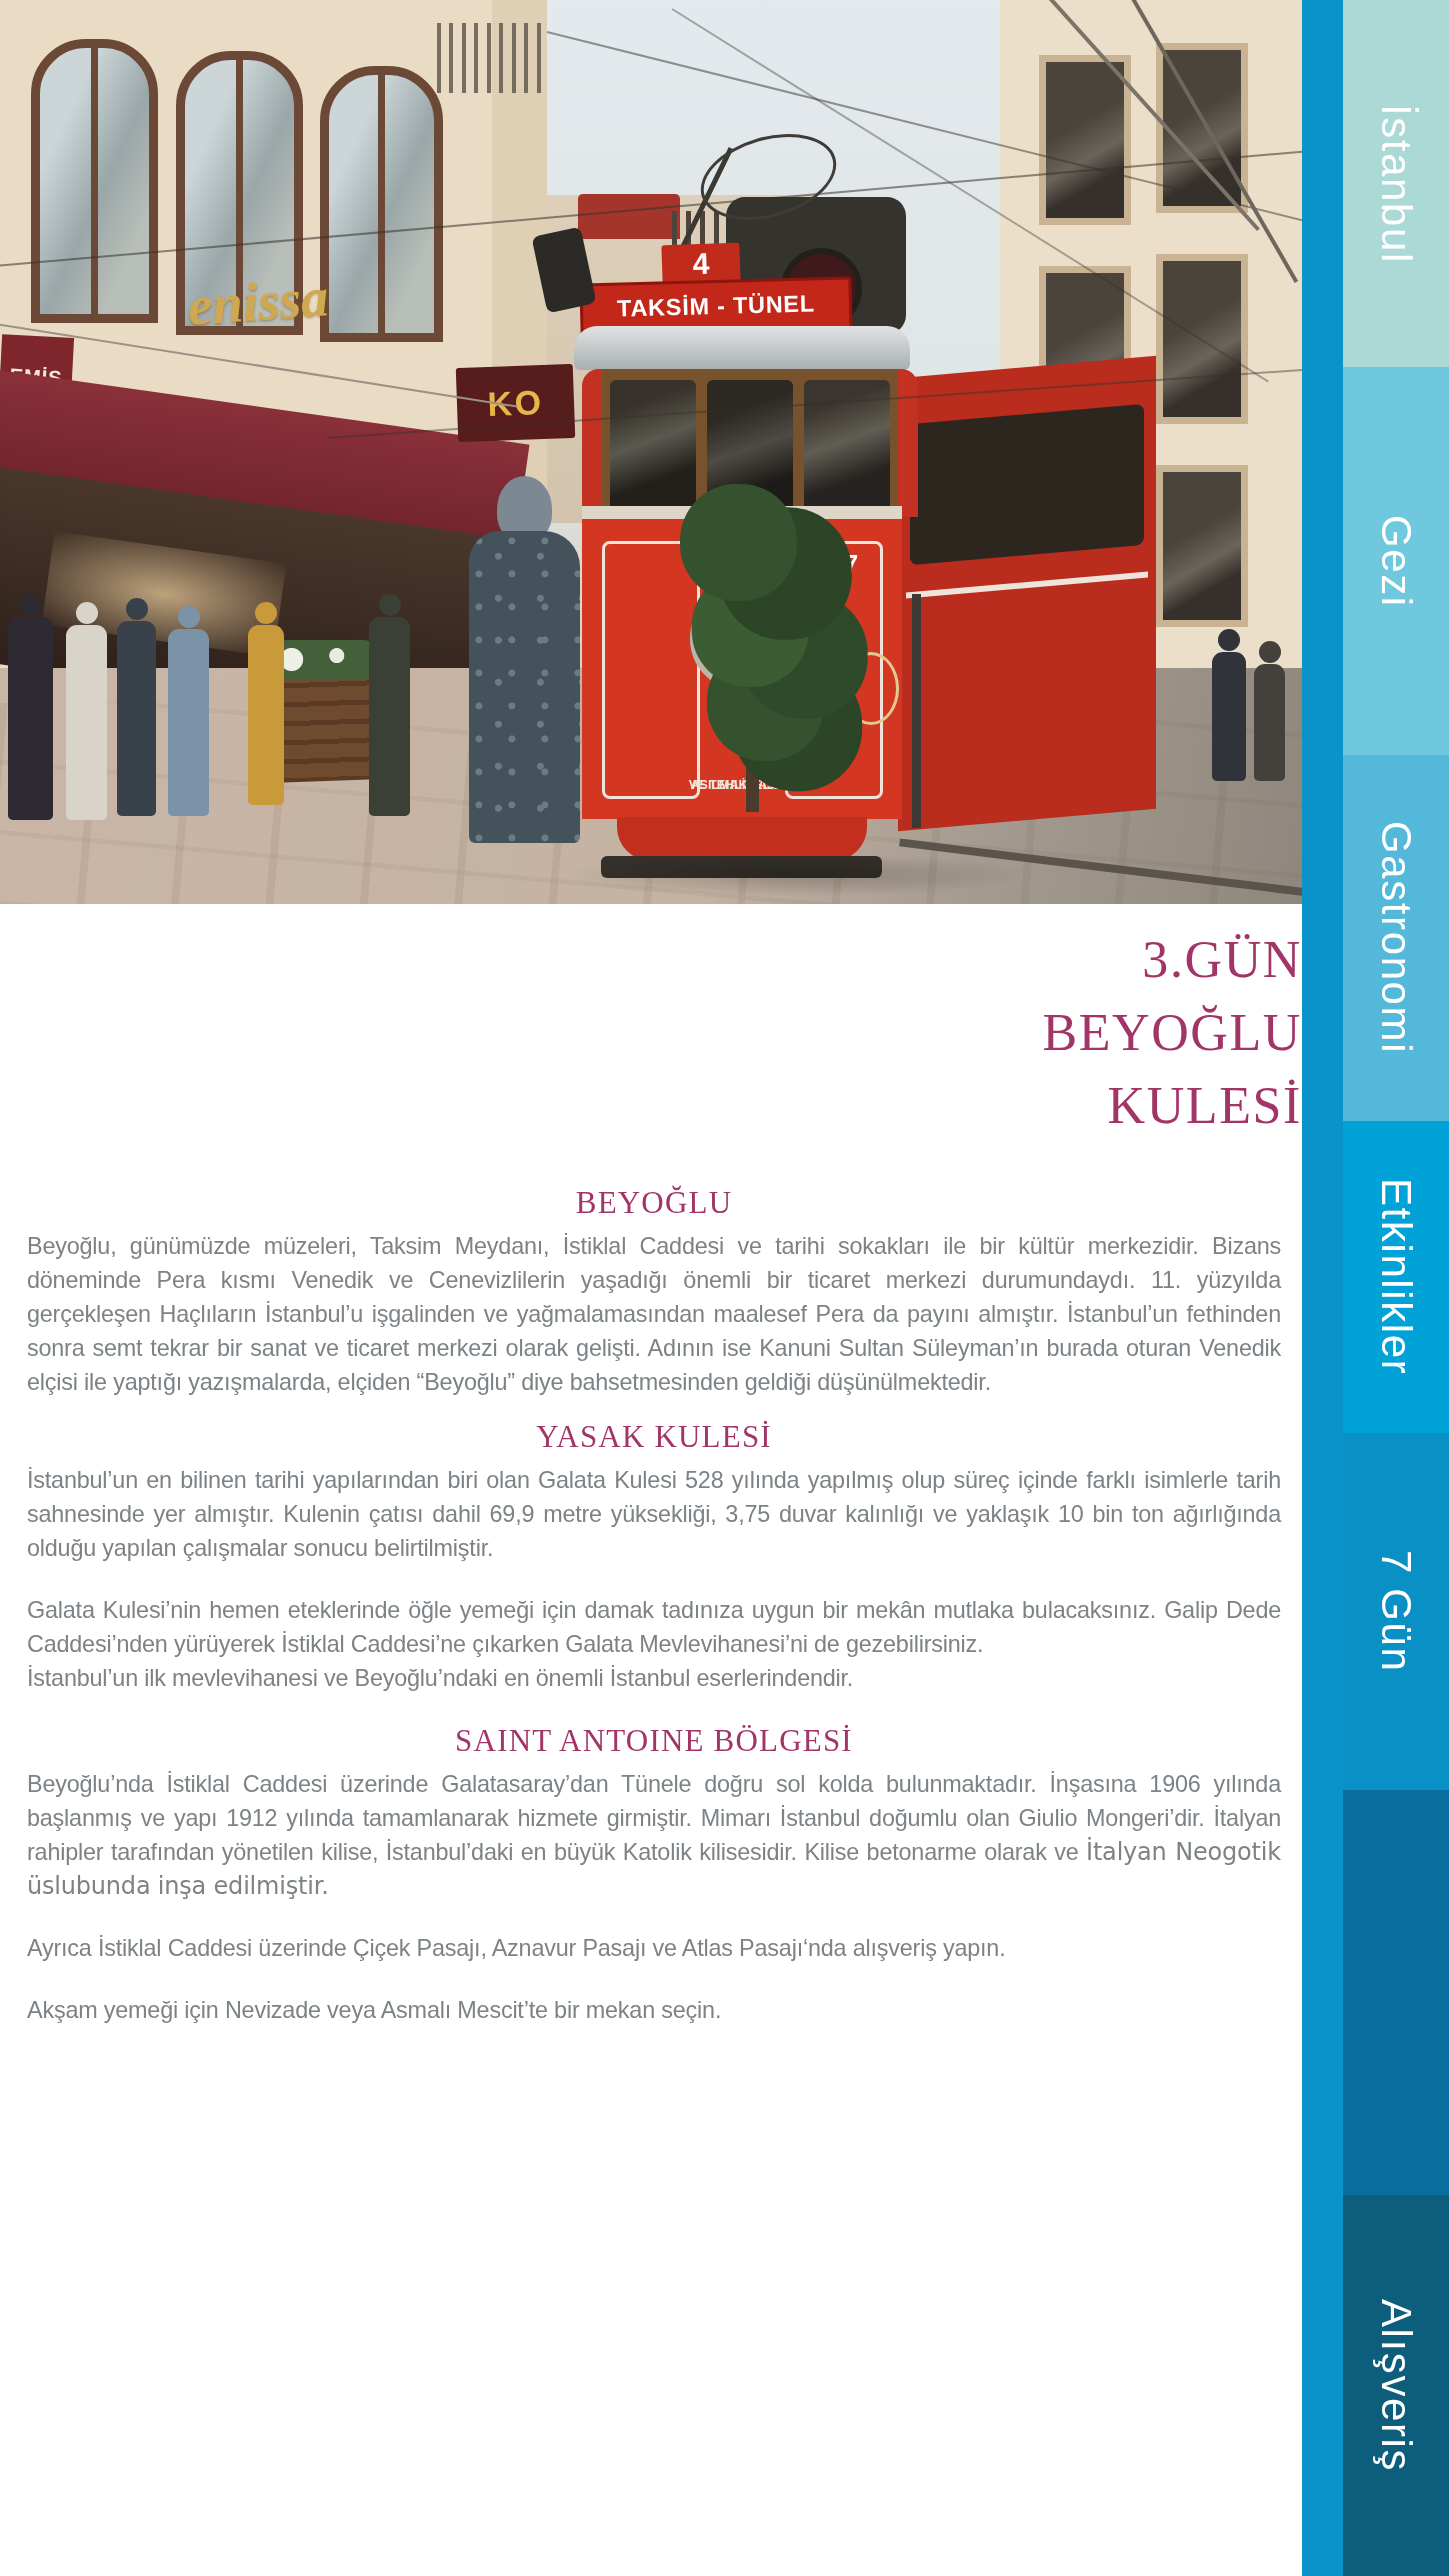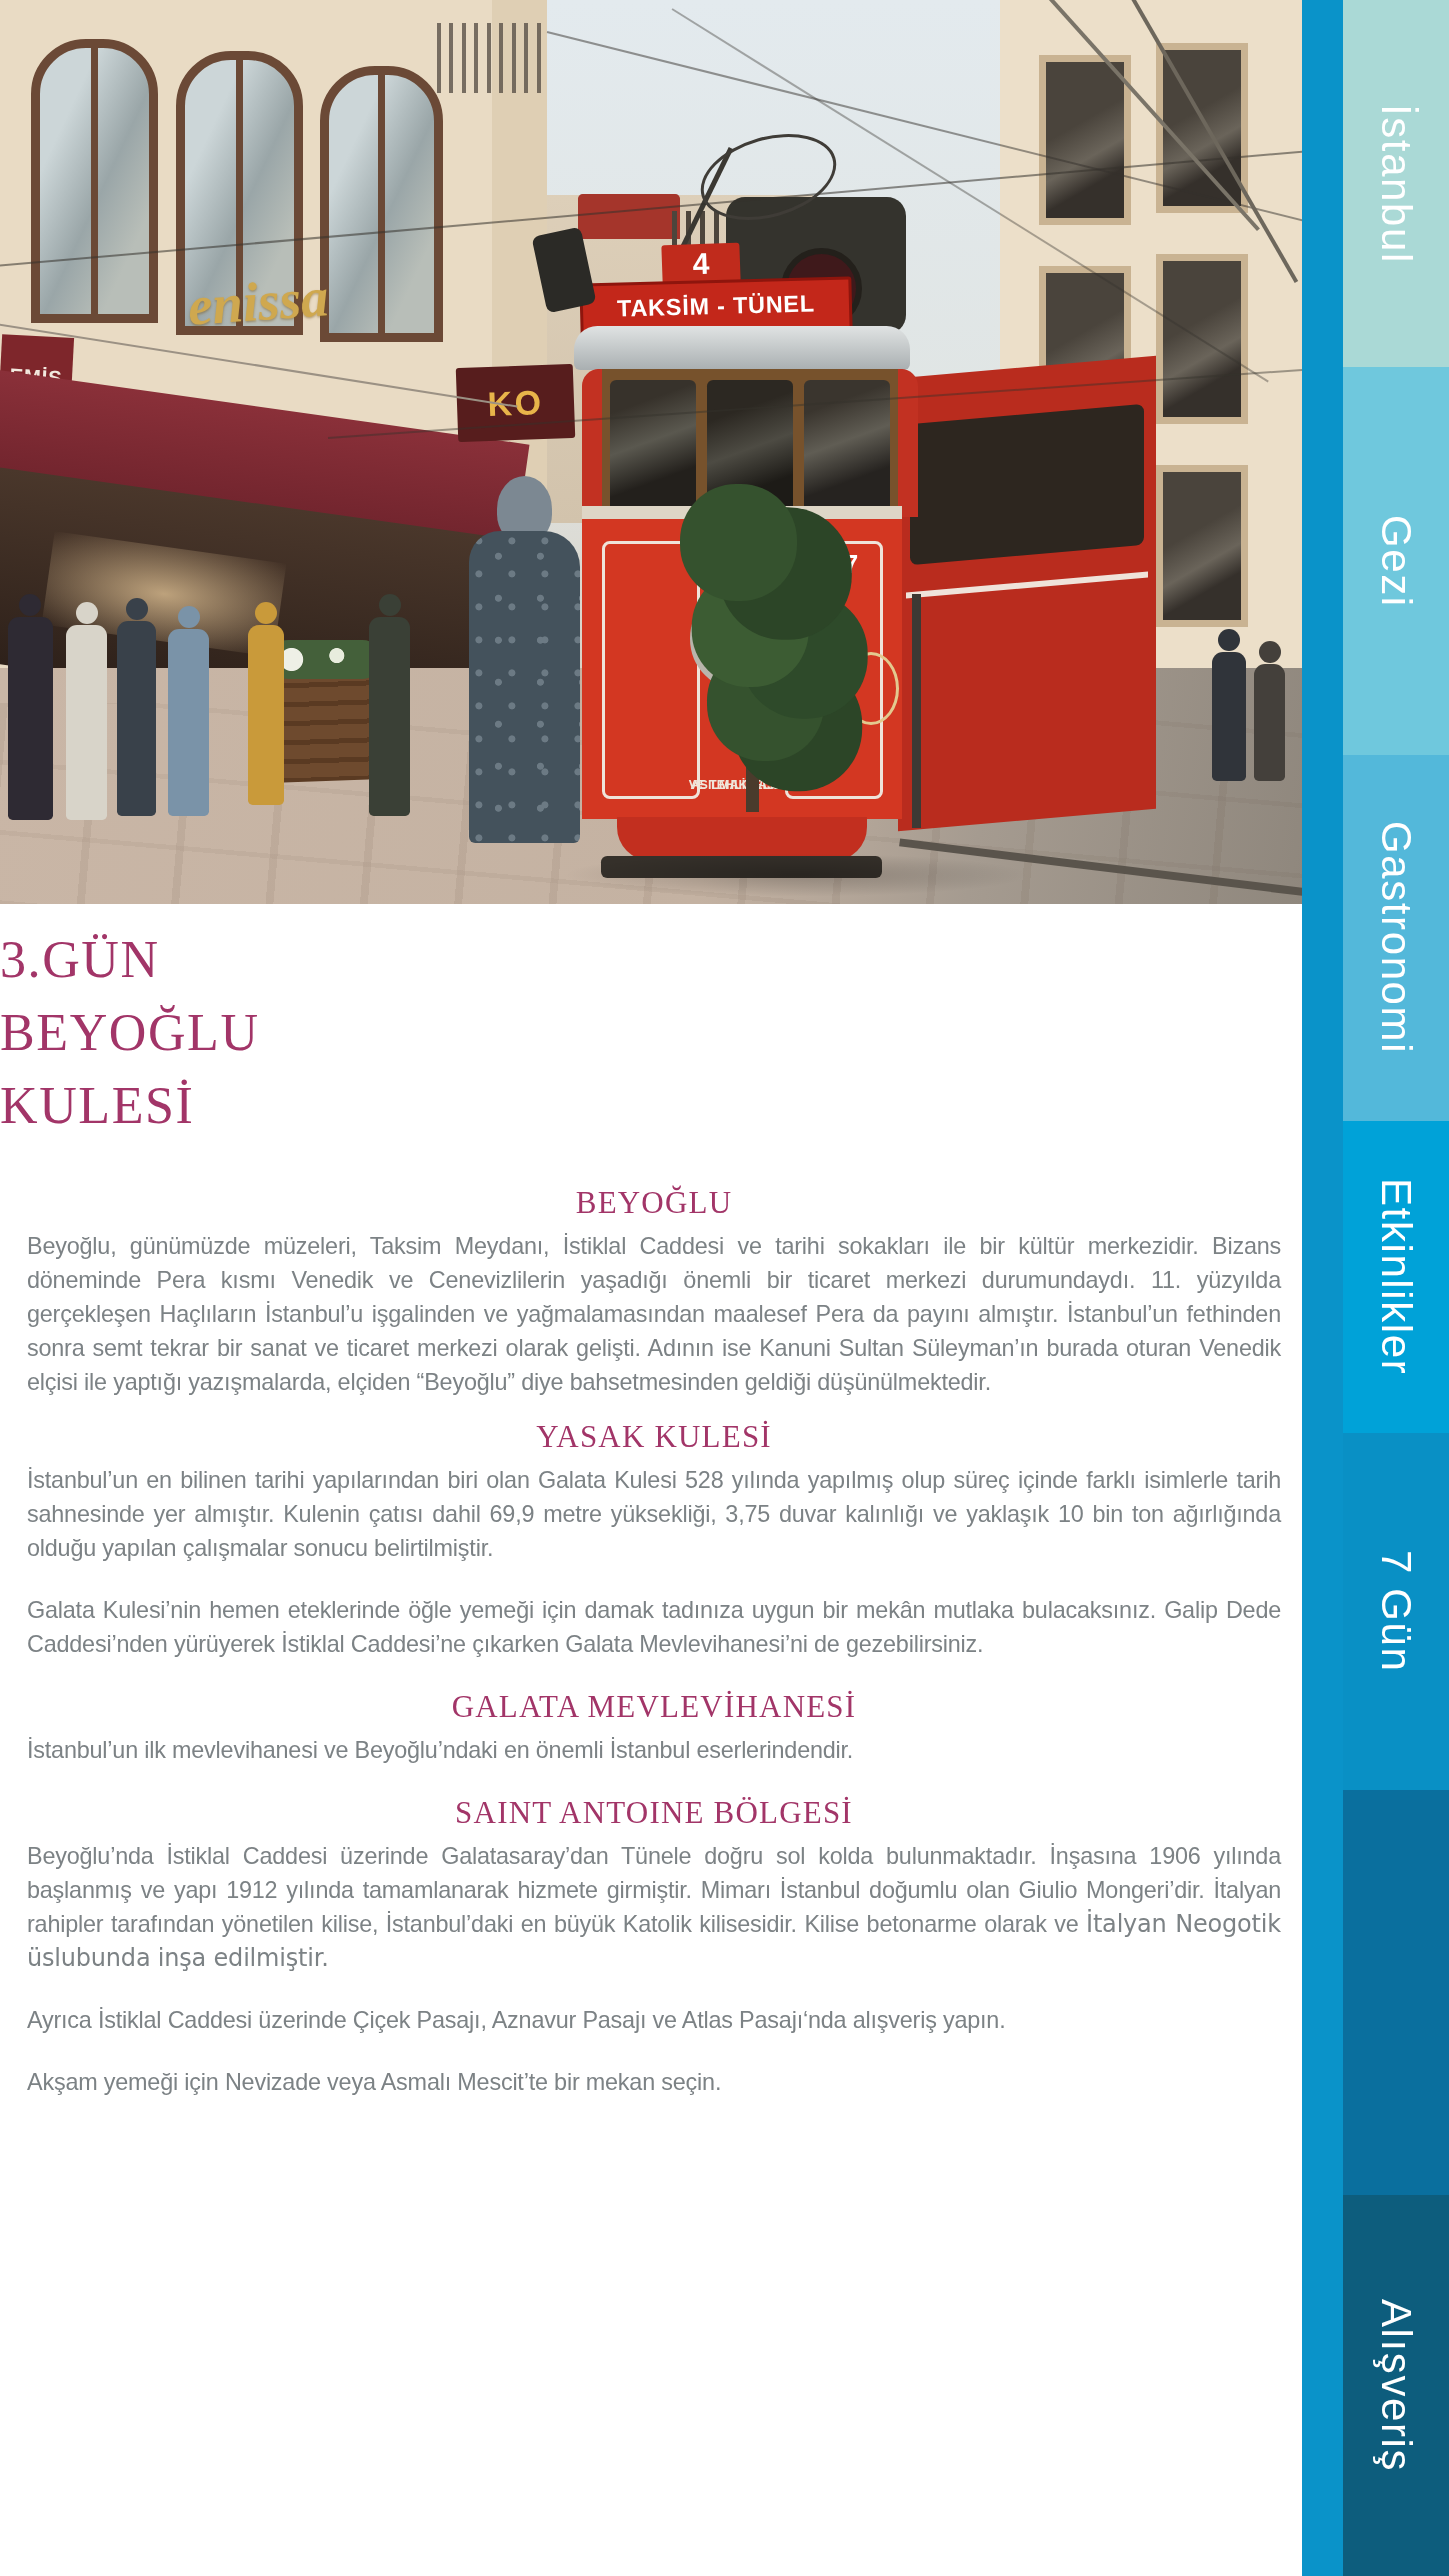--- a/index.html
+++ b/index.html
@@ -6,21 +6,21 @@
   .page{position:relative;width:1450px;height:2576px;background:#ffffff;overflow:hidden;
         font-family:"Liberation Sans",sans-serif;}
 
   
   .photo{position:absolute;left:0;top:0;width:1302px;height:904px;overflow:hidden;
          background:linear-gradient(180deg,#e3eaee 0%,#e0e5e4 45%,#d8d2c6 75%,#cfc5b8 100%);}
   .photo *{position:absolute;}
   .ph-label{display:flex;align-items:center;justify-content:center;text-align:center;}
 
   
-  .title-block{position:absolute;left:0;top:923px;width:1302px;text-align:left;
+  .title-block{position:absolute;left:0;top:923px;width:1302px;text-align:right;
                font-family:"Liberation Serif",serif;color:#a23568;}
   .title-block .tline{font-size:52px;line-height:73px;letter-spacing:1.6px;}
 
   .content{position:absolute;left:27px;top:1165px;width:1254px;}
   .content p{margin:0;text-align:justify;font-size:23.4px;line-height:34px;color:#7c8285;letter-spacing:-0.2px;}
   .content p.single{text-align:left;}
   .content h2{margin:20.3px 0 7.8px 0;text-align:center;font-family:"Liberation Serif",serif;
               font-weight:400;font-size:31px;line-height:36px;color:#a23568;letter-spacing:1.2px;}
   .gap{margin-top:28px !important;}
   .alt-font{font-family:"DejaVu Sans",sans-serif;font-size:24px;}
@@ -191,21 +191,20 @@
 
   <div class="content">
 
     <h2>BEYOĞLU</h2>
     <p>Beyoğlu, günümüzde müzeleri, Taksim Meydanı, İstiklal Caddesi ve tarihi sokakları ile bir kültür merkezidir. Bizans döneminde Pera kısmı Venedik ve Cenevizlilerin yaşadığı önemli bir ticaret merkezi durumundaydı. 11. yüzyılda gerçekleşen Haçlıların İstanbul’u işgalinden ve yağmalamasından maalesef Pera da payını almıştır. İstanbul’un fethinden sonra semt tekrar bir sanat ve ticaret merkezi olarak gelişti. Adının ise Kanuni Sultan Süleyman’ın burada oturan Venedik elçisi ile yaptığı yazışmalarda, elçiden “Beyoğlu” diye bahsetmesinden geldiği düşünülmektedir.</p>
 
     <h2>YASAK KULESİ</h2>
     <p>İstanbul’un en bilinen tarihi yapılarından biri olan Galata Kulesi 528 yılında yapılmış olup süreç içinde farklı isimlerle tarih sahnesinde yer almıştır. Kulenin çatısı dahil 69,9 metre yüksekliği, 3,75 duvar kalınlığı ve yaklaşık 10 bin ton ağırlığında olduğu yapılan çalışmalar sonucu belirtilmiştir.</p>
     <p class="gap">Galata Kulesi’nin hemen eteklerinde öğle yemeği için damak tadınıza uygun bir mekân mutlaka bulacaksınız. Galip Dede Caddesi’nden yürüyerek İstiklal Caddesi’ne çıkarken Galata Mevlevihanesi’ni de gezebilirsiniz.</p>
 
-    <h2 class="gap">GALATA MEVLEVİHANESİ</h2>
     <p class="single">İstanbul’un ilk mevlevihanesi ve Beyoğlu’ndaki en önemli İstanbul eserlerindendir.</p>
 
     <h2 class="gap">SAINT ANTOINE BÖLGESİ</h2>
     <p><span>Beyoğlu’nda İstiklal Caddesi üzerinde Galatasaray’dan Tünele doğru sol kolda bulunmaktadır. İnşasına 1906 yılında başlanmış ve yapı 1912 yılında tamamlanarak hizmete girmiştir. Mimarı İstanbul doğumlu olan Giulio Mongeri’dir. İtalyan rahipler tarafından yönetilen kilise, İstanbul’daki en büyük Katolik kilisesidir. Kilise betonarme olarak ve</span> <span class="alt-font">İtalyan Neogotik üslubunda inşa edilmiştir.</span></p>
 
     <p class="gap single">Ayrıca İstiklal Caddesi üzerinde Çiçek Pasajı, Aznavur Pasajı ve Atlas Pasajı‘nda alışveriş yapın.</p>
     <p class="gap single">Akşam yemeği için Nevizade veya Asmalı Mescit’te bir mekan seçin.</p>
   </div>
 
   <div class="sidebar-strip"></div>

